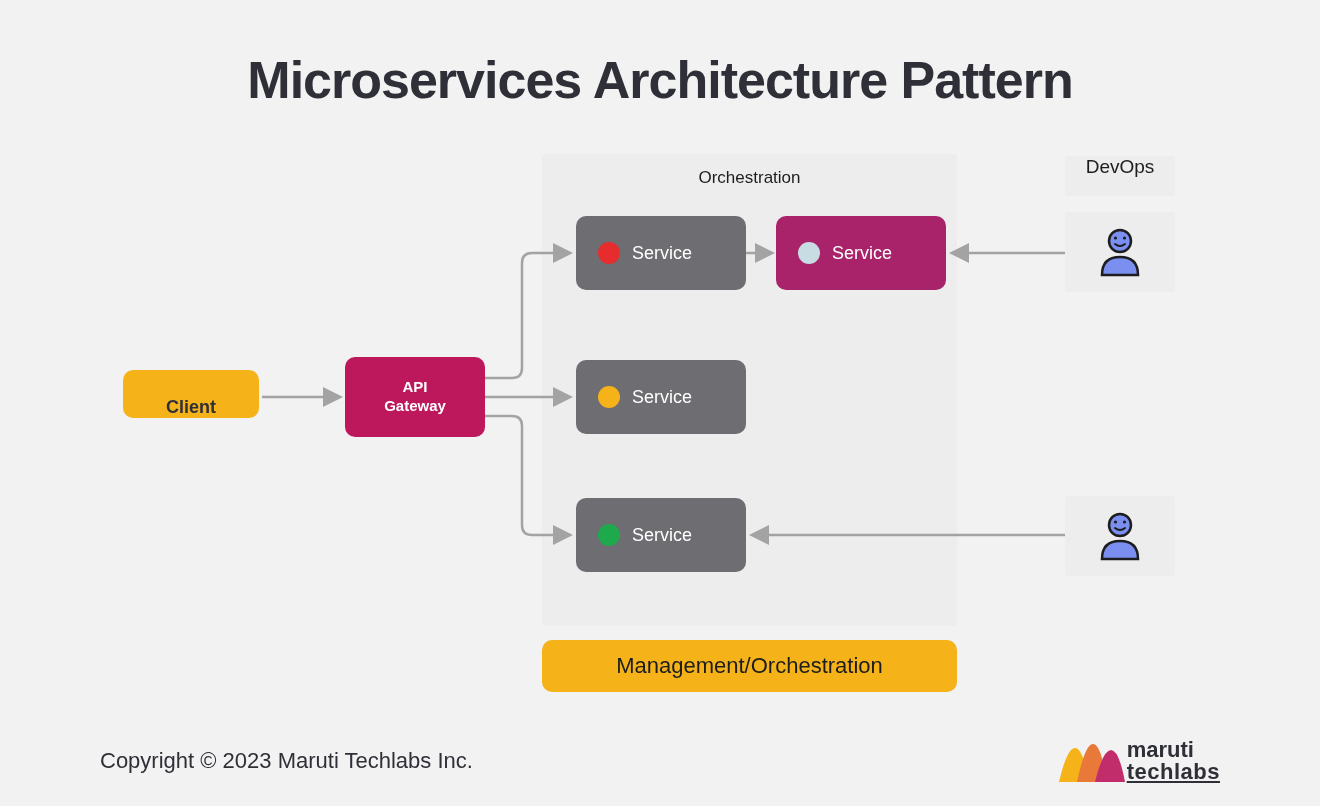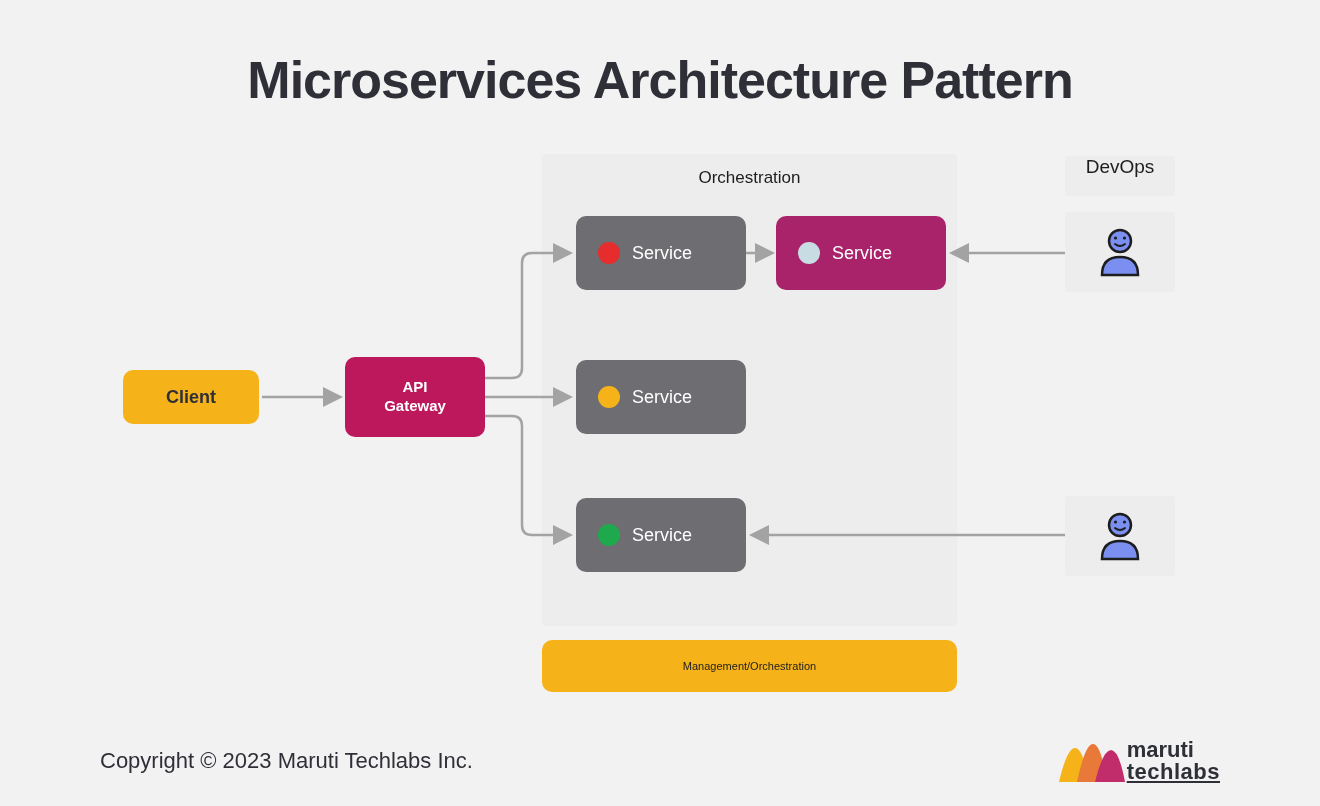--- a/index.html
+++ b/index.html
@@ -27,22 +27,22 @@
   .box {
     position: absolute;
     border-radius: 10px;
     display: flex;
     align-items: center;
     justify-content: center;
     text-align: center;
   }
 
   .client {
-    left: 123px; top: 362px; width: 136px; height: 54px;
-    background: #f5b319; color: #2f2f38; font-weight: 600; font-size: 18px;
+    left: 123px; top: 362px; width: 136px; height: 48px;
+    background: #f5b319; color: #2f2f38; font-weight: 600; font-size: 18px; align-items: flex-end;
   }
   .gateway {
     left: 345px; top: 349px; width: 140px; height: 80px;
     background: #be185d; color: #fff; font-weight: 600; font-size: 15px;
     line-height: 1.25;
   }
   .ms-container {
     left: 542px; top: 146px; width: 415px; height: 472px;
     background: #ededed; border-radius: 4px;
   }
@@ -61,21 +61,21 @@
   .svc1 .dot { background: #e62c2c; }
   .svc2 { left: 576px; top: 352px; }
   .svc2 .dot { background: #f5b319; }
   .svc3 { left: 576px; top: 490px; }
   .svc3 .dot { background: #1fa94d; }
   .svc4 { left: 776px; top: 208px; background: #a9236a; }
   .svc4 .dot { background: #c8dce3; }
 
   .mgmt {
     left: 542px; top: 632px; width: 415px; height: 52px;
-    background: #f5b319; color: #1d1d1f; font-size: 11px; font-weight: 500;
+    background: #f5b319; color: #1d1d1f; font-size: 22px; font-weight: 500;
   }
 
   .devops-label {
     position: absolute; left: 1065px; top: 148px; width: 110px; height: 40px;
     background: #ededed; display: flex; align-items: flex-start; justify-content: center;
     font-size: 19px; color: #1d1d1f; border-radius: 3px;
   }
   .user-box {
     position: absolute; width: 110px; height: 80px;
     background: #ededed; border-radius: 3px;

